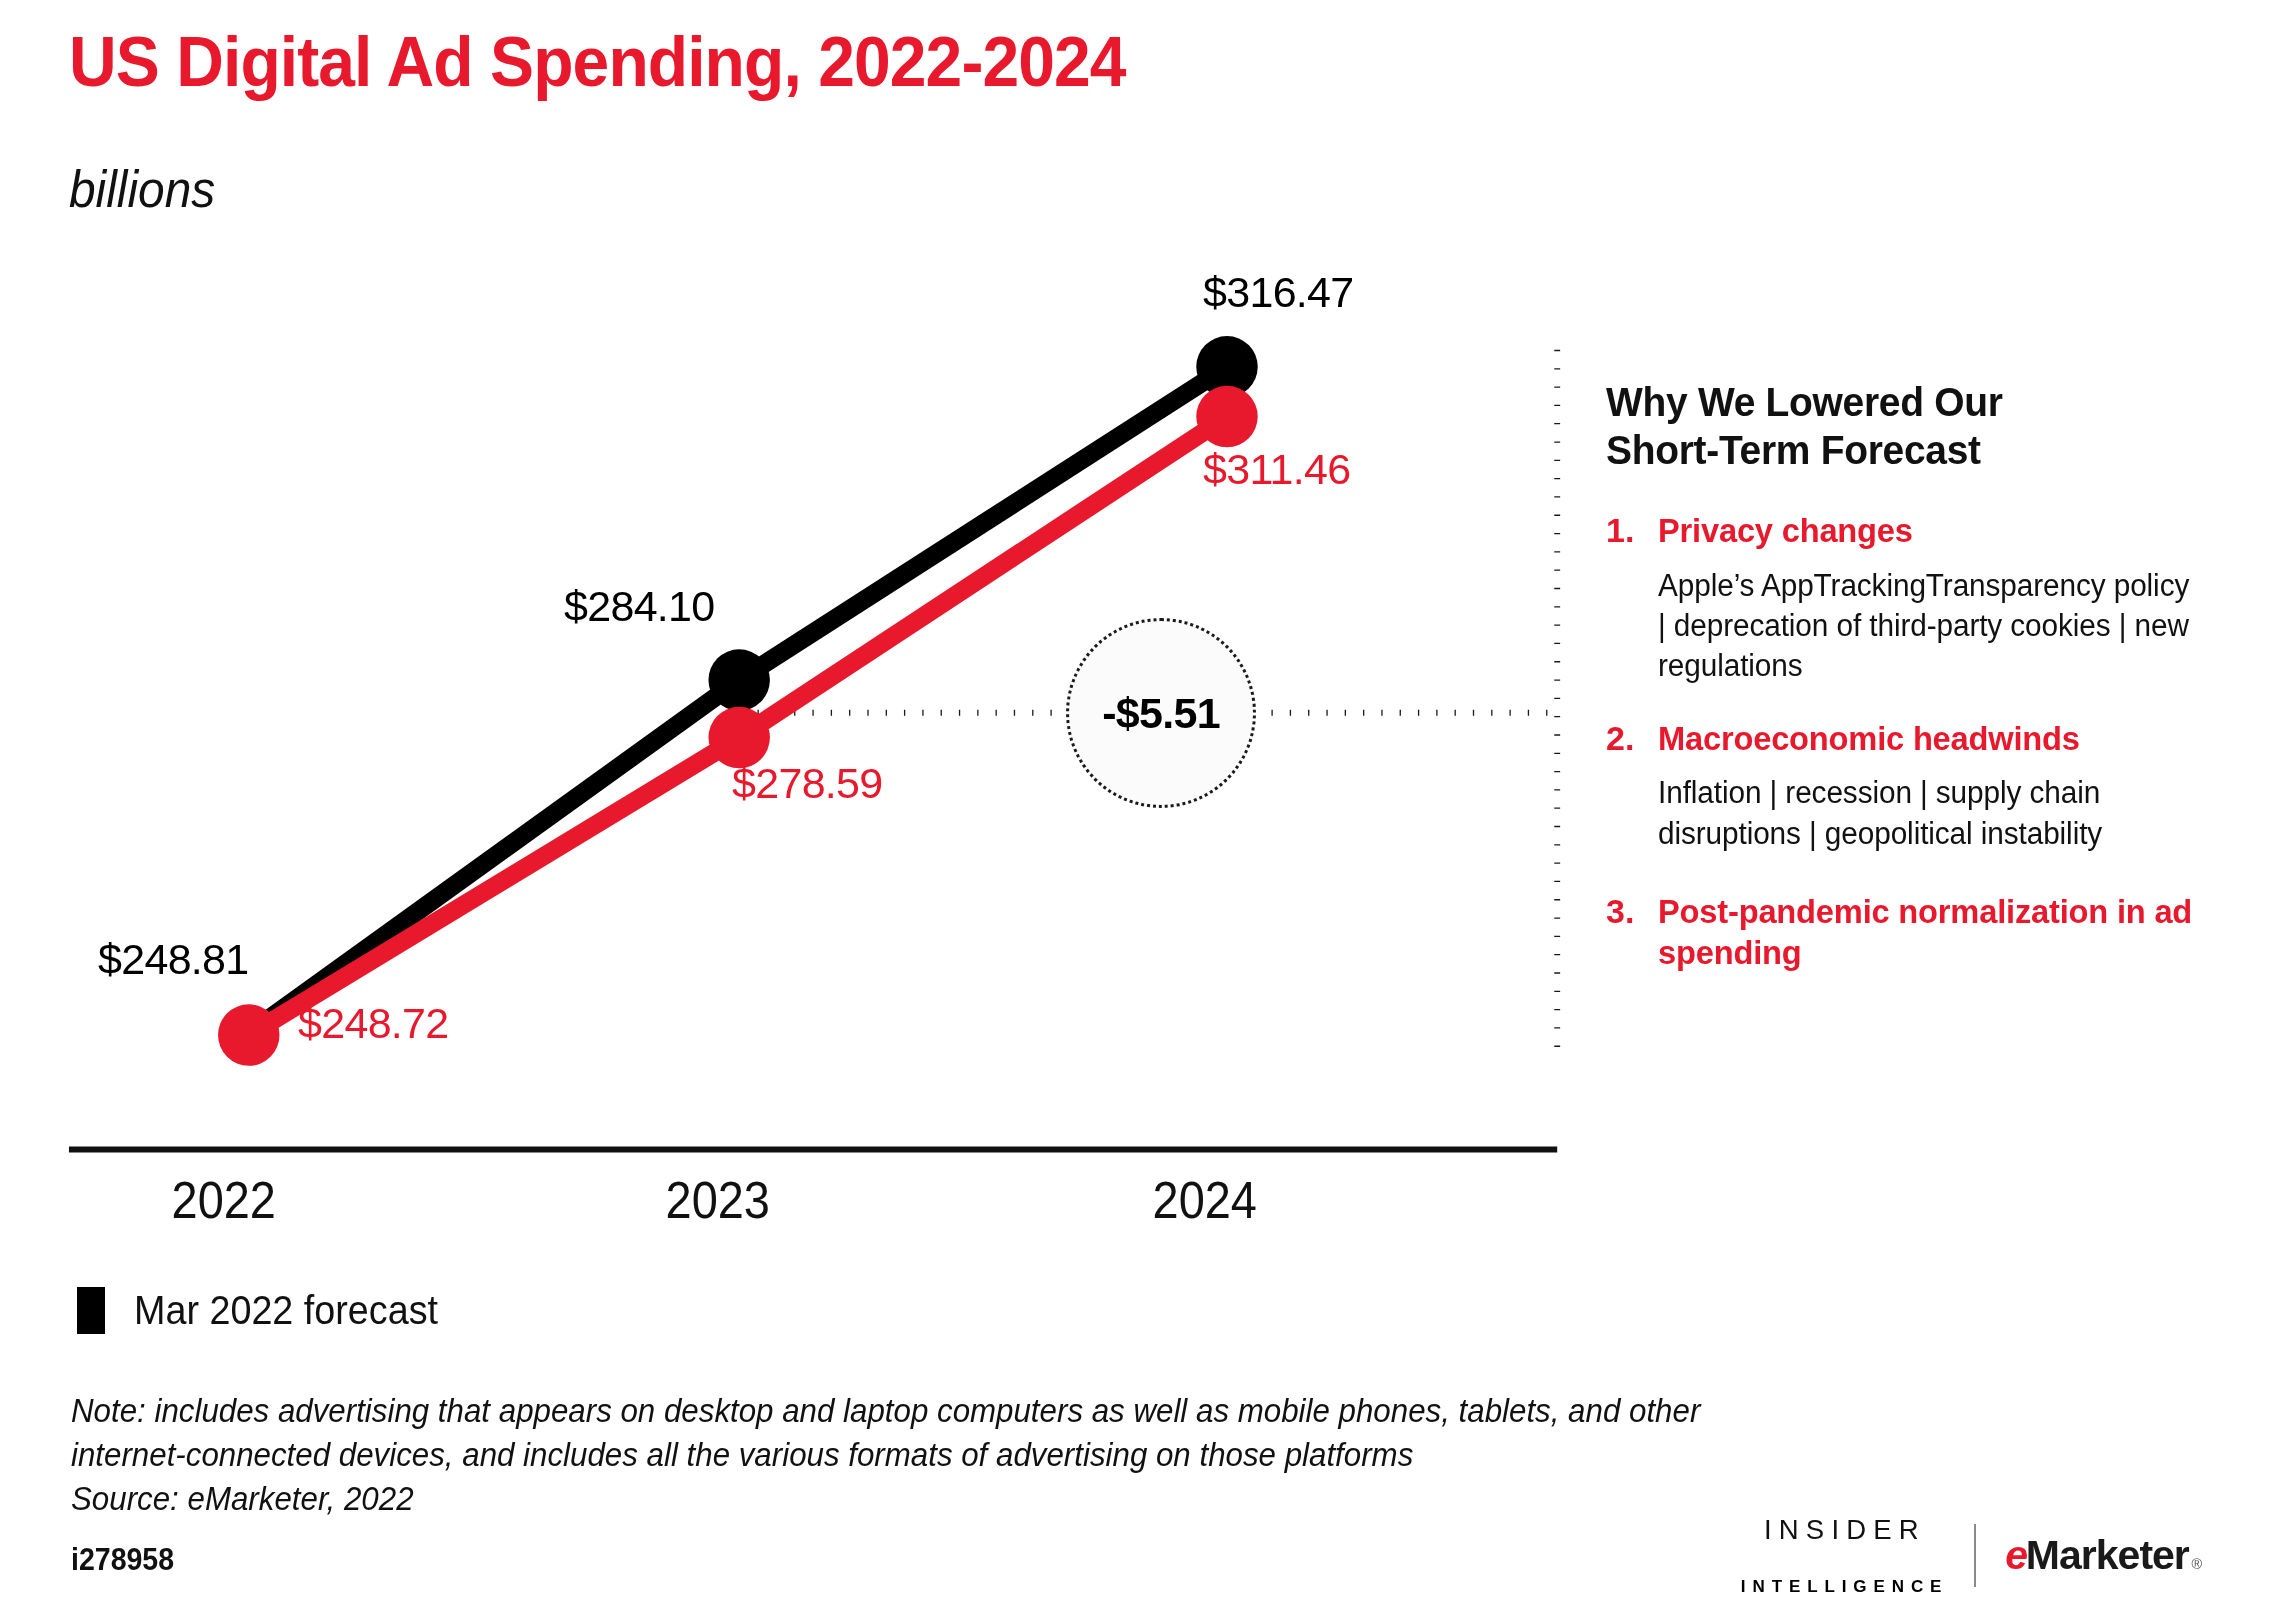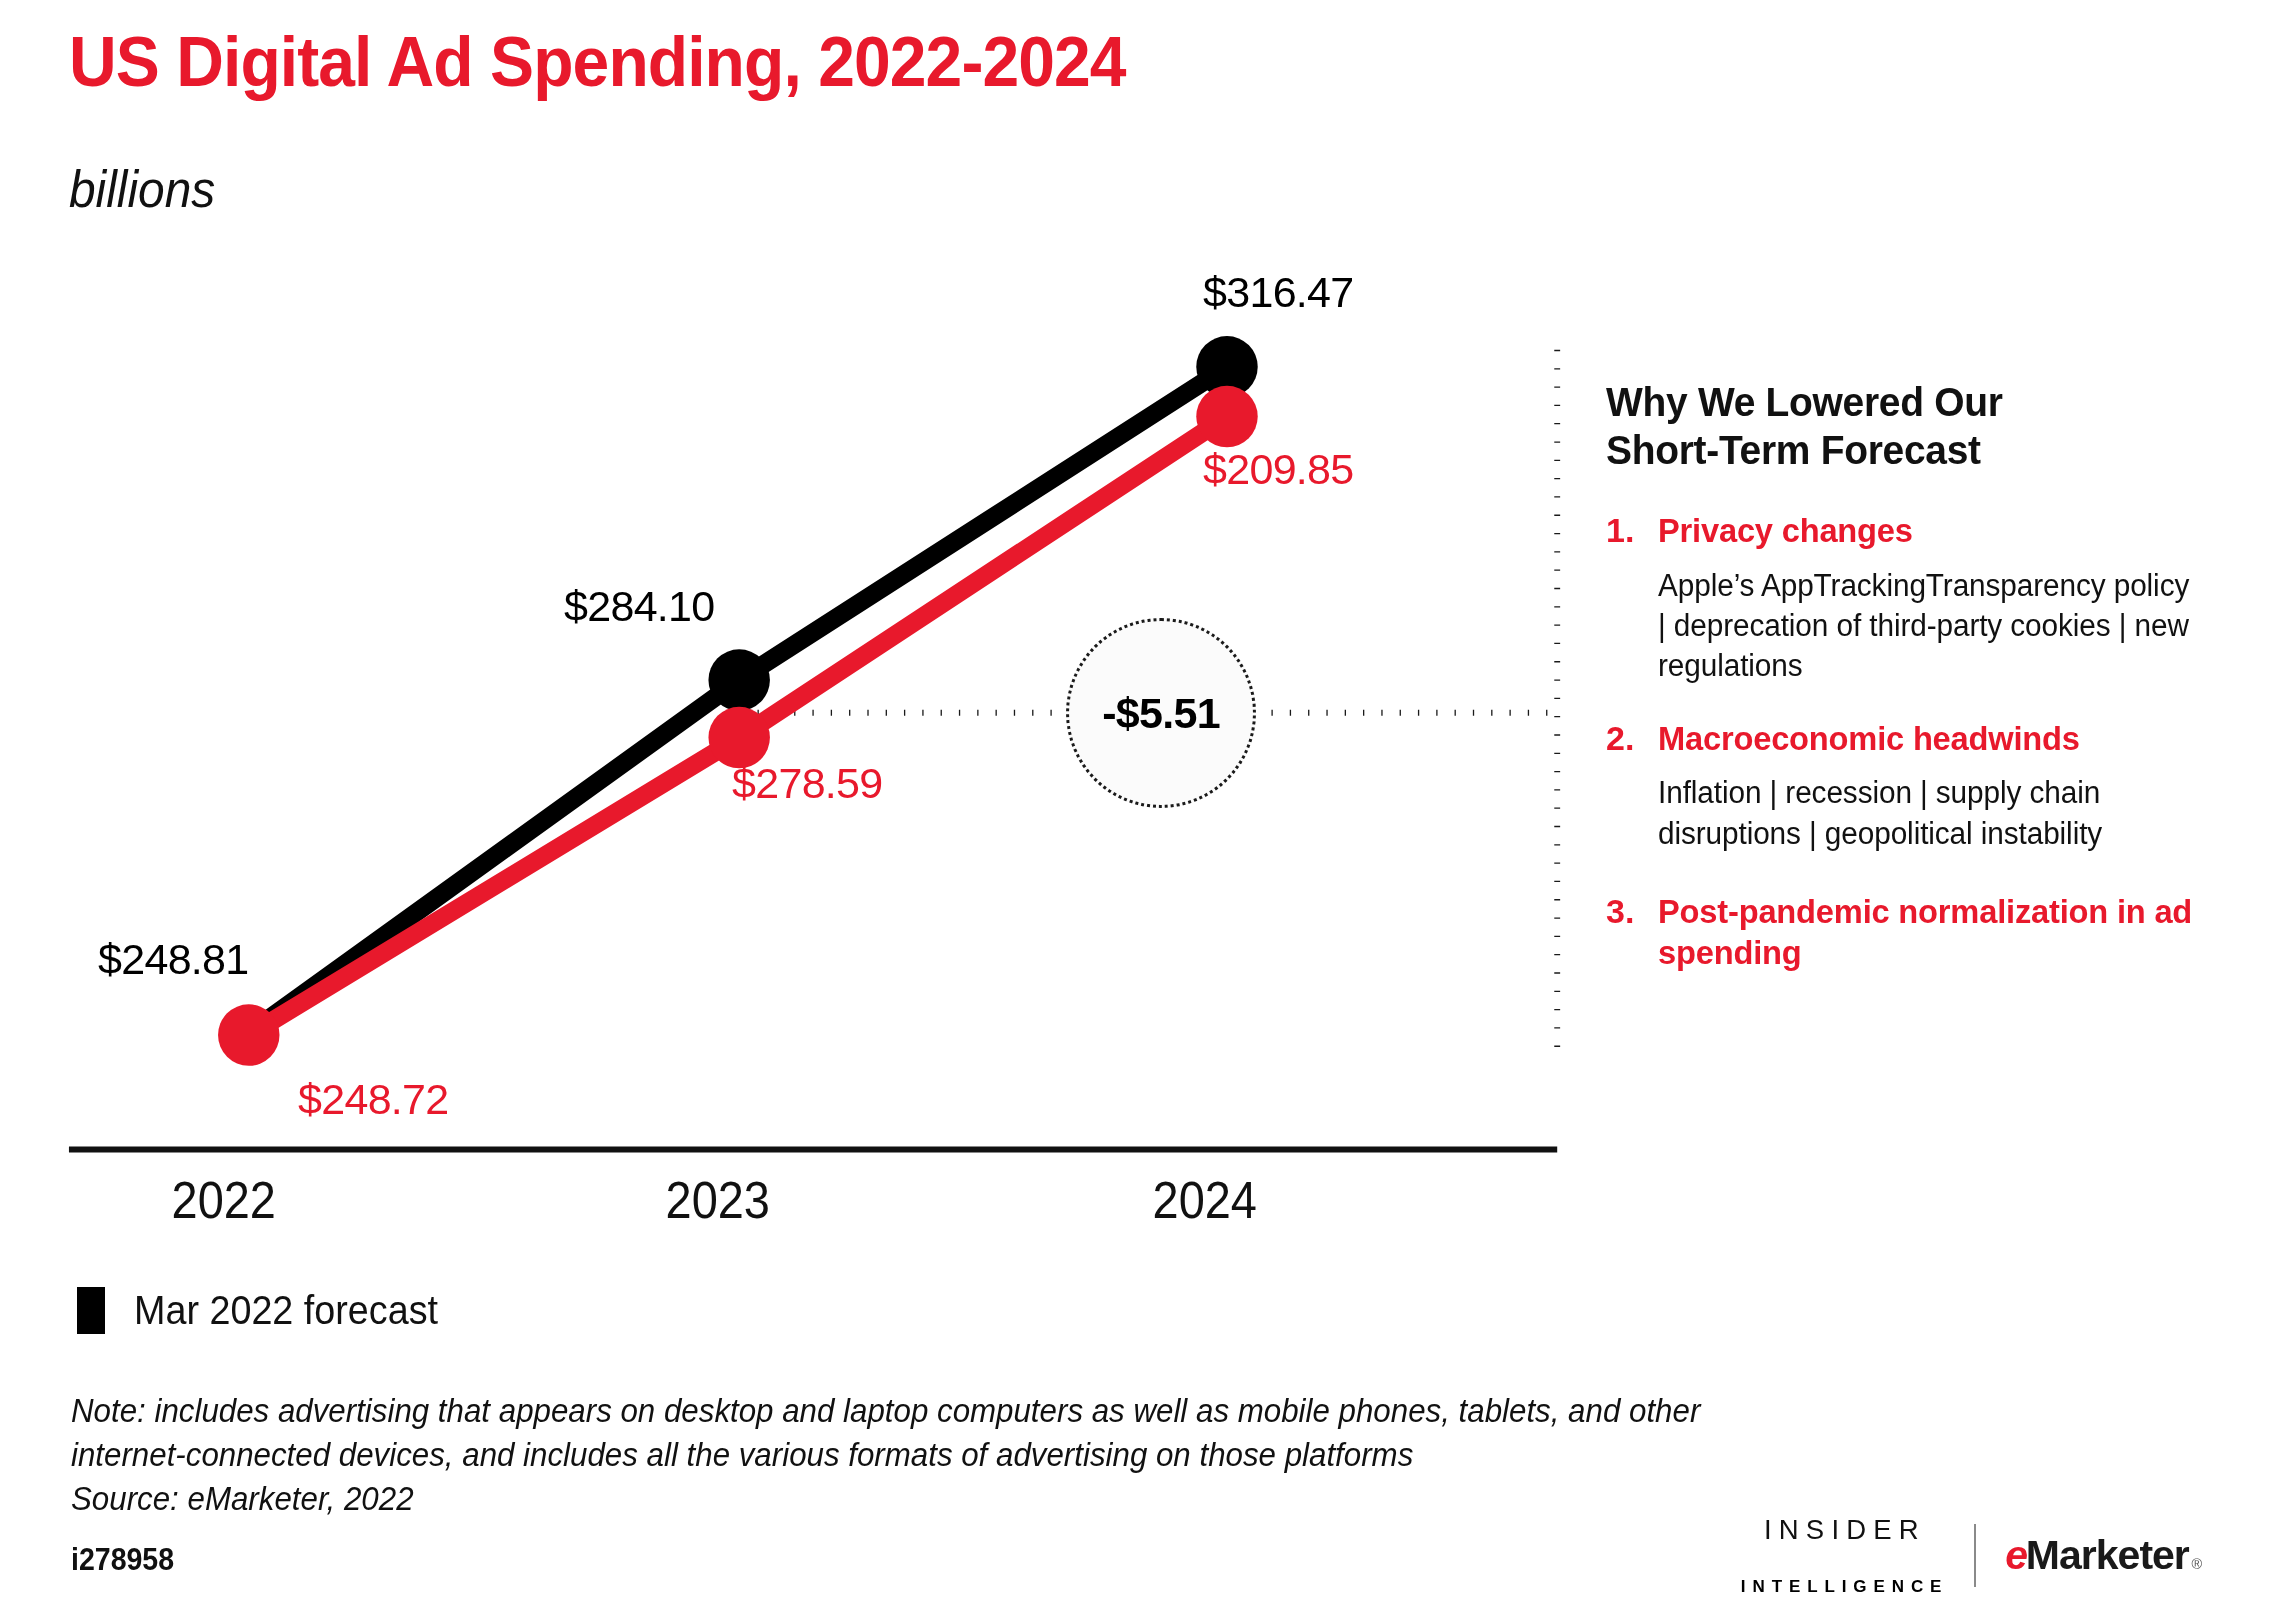--- a/index.html
+++ b/index.html
@@ -292,27 +292,27 @@
     <circle cx="1876" cy="561" r="47" fill="#000000"></circle>
 
     <circle cx="380" cy="1583" r="47" fill="#E8192C"></circle>
     <circle cx="1130" cy="1128" r="47" fill="#E8192C"></circle>
     <circle cx="1876" cy="637" r="47" fill="#E8192C"></circle>
 
     <line x1="105" y1="1758" x2="2381" y2="1758" stroke="#111111" stroke-width="9"></line>
   </svg>
 
   <div class="value-label black" style="left:98px; top:935px;">$248.81</div>
-  <div class="value-label red" style="left:298px; top:1075px;">$248.72</div>
+  <div class="value-label red" style="left:298px; top:999px;">$248.72</div>
 
   <div class="value-label black" style="left:564px; top:582px;">$284.10</div>
   <div class="value-label red" style="left:732px; top:759px;">$278.59</div>
 
   <div class="value-label black" style="left:1203px; top:268px;">$316.47</div>
-  <div class="value-label red" style="left:1203px; top:445px;">$209.85</div>
+  <div class="value-label red" style="left:1203px; top:445px;">$311.46</div>
 
   <div id="gap-bubble">
     <span id="gap-bubble-label">-$5.51</span>
   </div>
 
   <div class="x-tick-label" style="left:167px; top:1171px;">2022</div>
   <div class="x-tick-label" style="left:661px; top:1171px;">2023</div>
   <div class="x-tick-label" style="left:1148px; top:1171px;">2024</div>
 </div>
 

